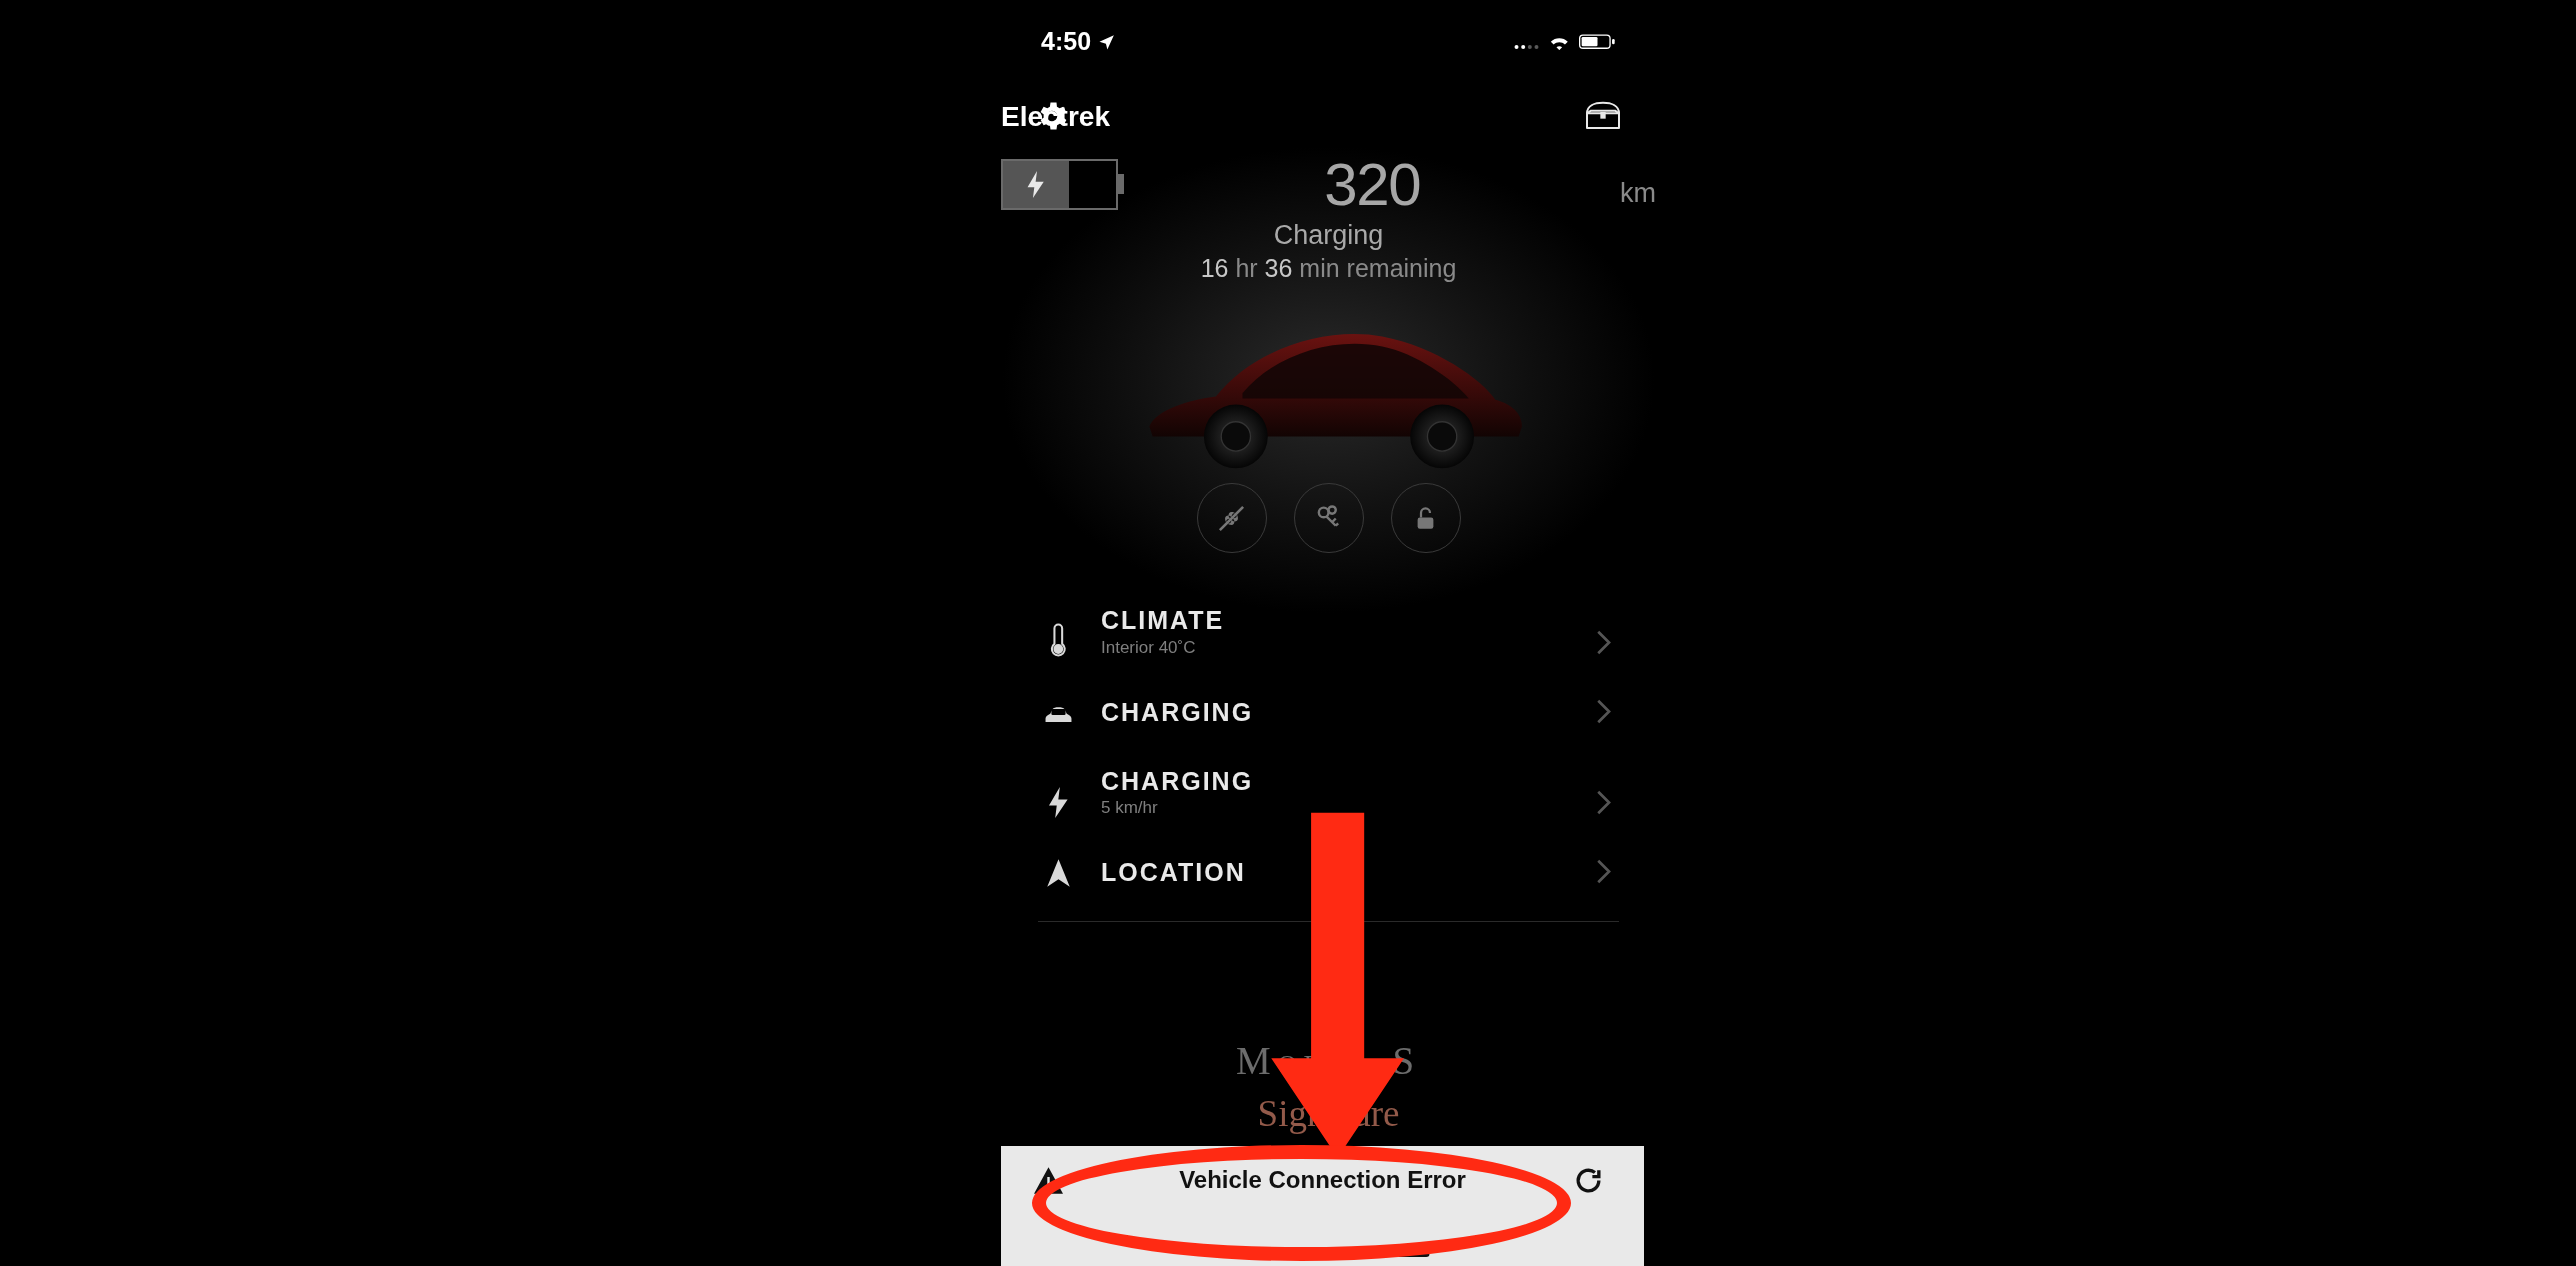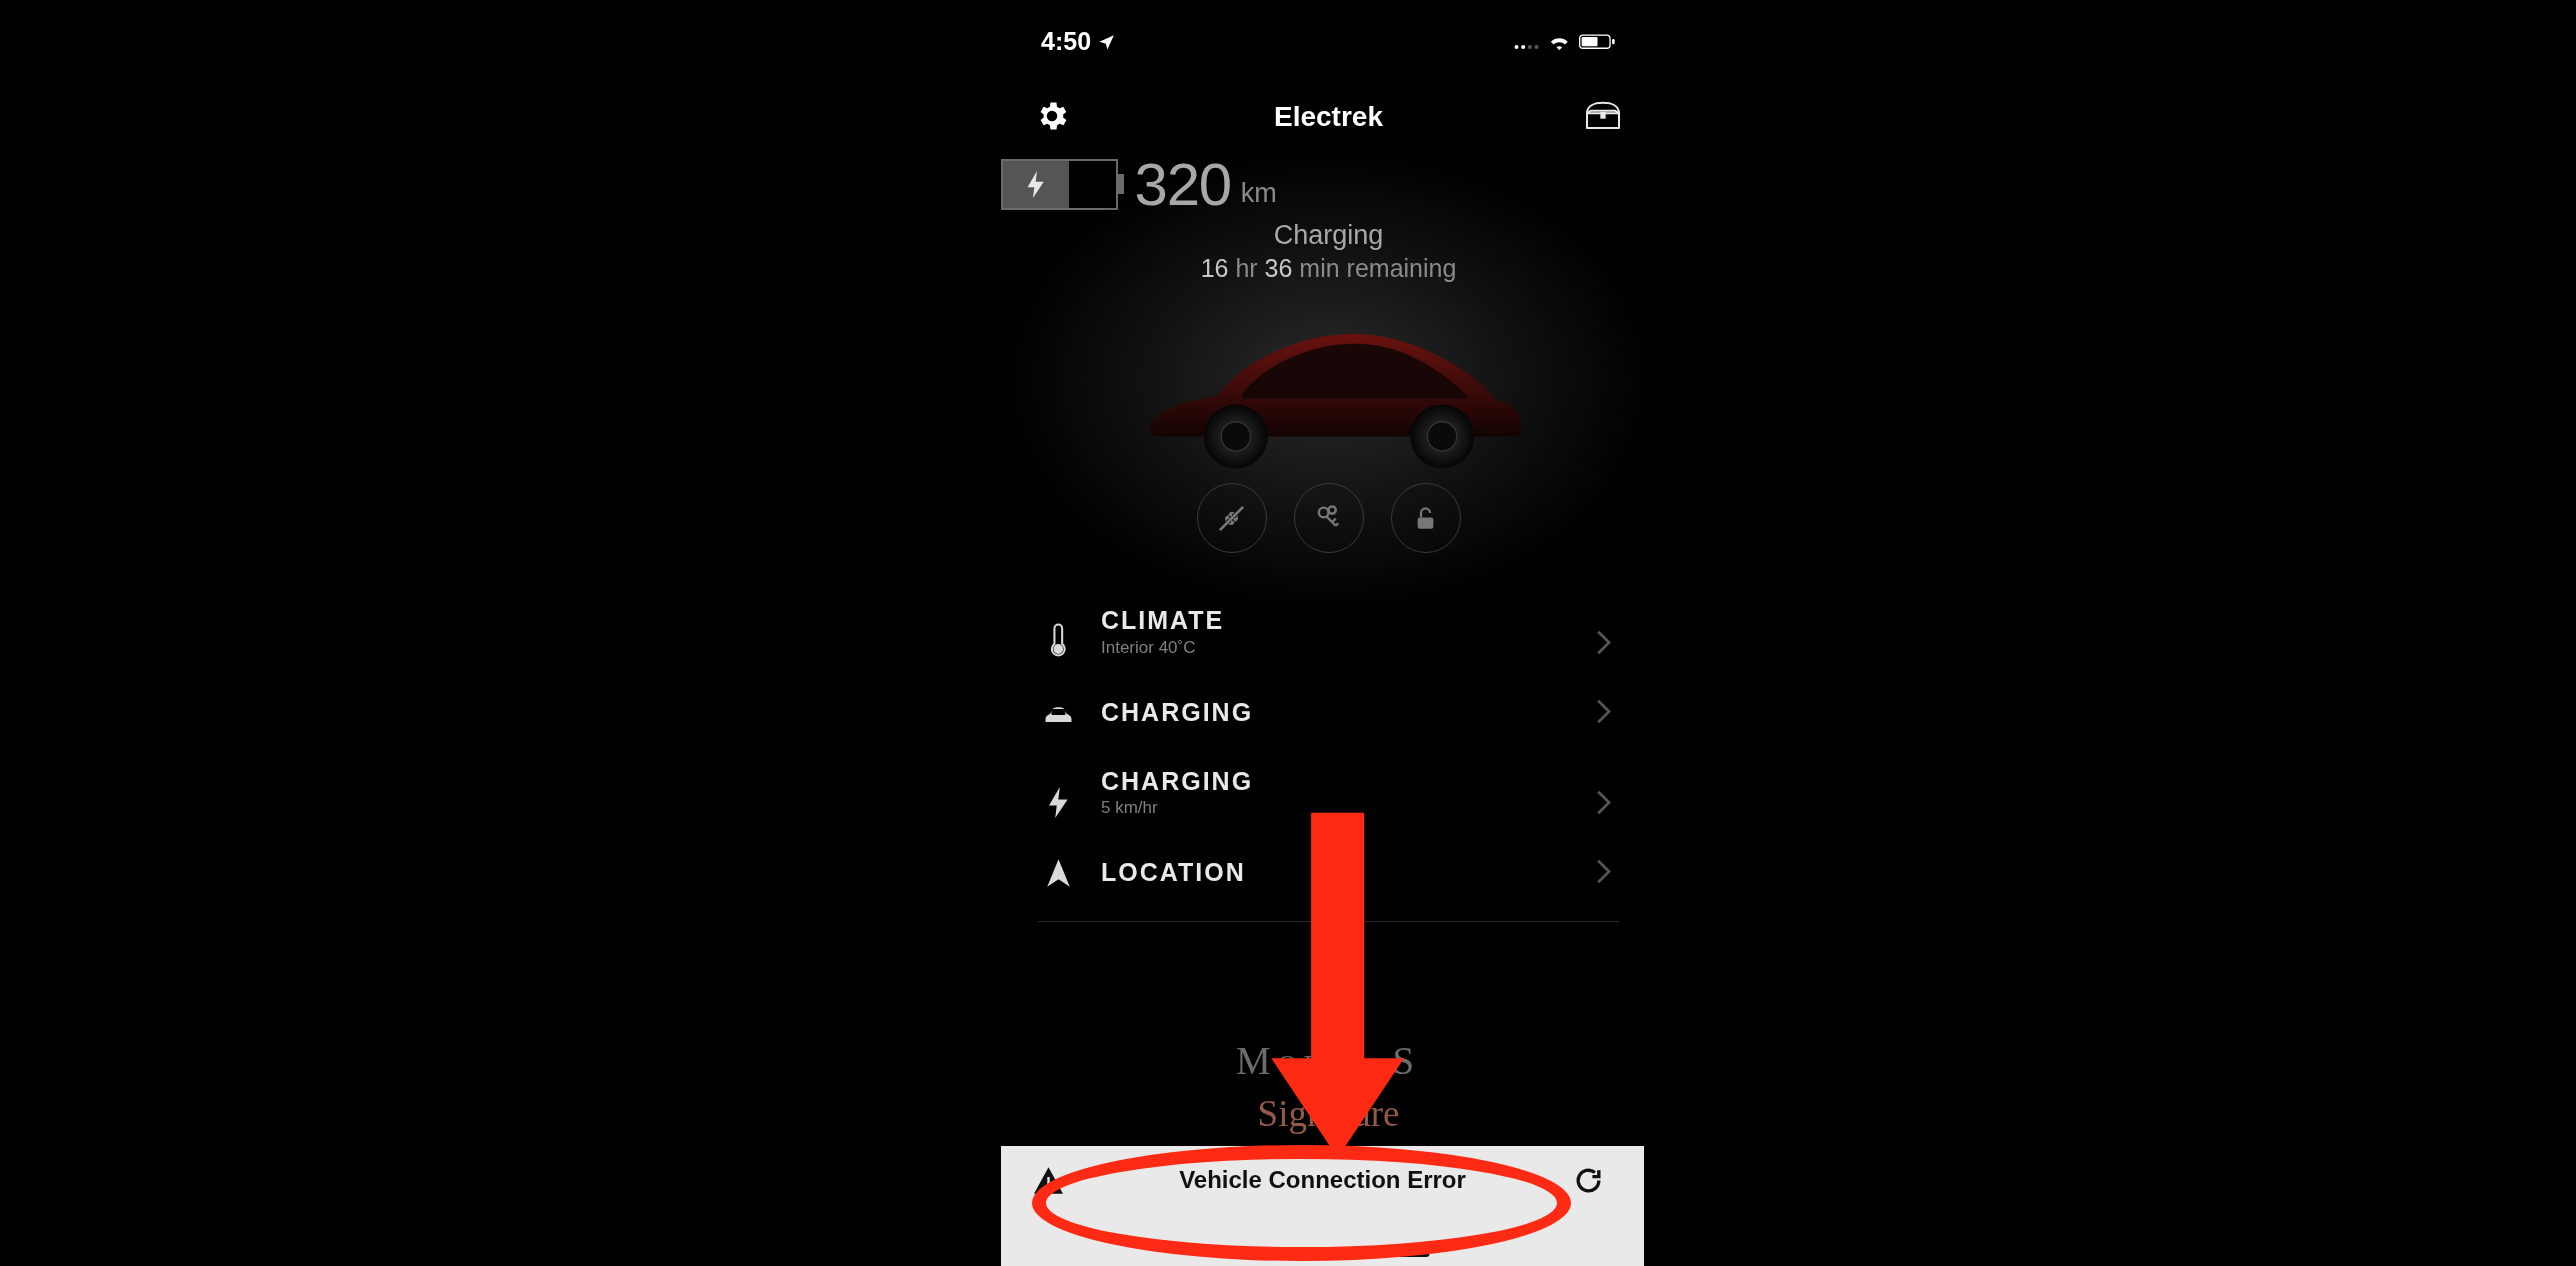--- a/index.html
+++ b/index.html
@@ -30,29 +30,29 @@
     padding:0 40px;
     font-size:25px;font-weight:600;color:#fff;
   }
   .sb-left{display:flex;align-items:center;gap:6.7px}
   .sb-right{display:flex;align-items:center;gap:8px}
   .sb-right svg{display:block}
   
   .header{
     position:absolute;top:87px;left:0;right:0;
     height:60px;
-    display:flex;align-items:center;justify-content:center;
+    display:flex;align-items:center;justify-content:flex-start;
   }
   .header .title{font-size:28px;font-weight:700;color:#fff;}
   .hdr-left{position:absolute;left:33px;top:50%;transform:translateY(-50%);}
   .hdr-right{position:absolute;right:33px;top:50%;transform:translateY(-50%);}
   
   .range{
     position:absolute;top:150px;left:0;right:0;
-    display:flex;align-items:center;justify-content:flex-start;gap:16.6px;
+    display:flex;align-items:center;justify-content:space-between;gap:16.6px;
   }
   .battery-box{
     width:113px;height:47px;border:2px solid #6a6a6a;position:relative;
     display:flex;align-items:center;justify-content:flex-start;
   }
   .battery-box::after{
     content:"";position:absolute;right:-8px;top:13.3px;width:6px;height:20px;background:#6a6a6a;
   }
   .battery-fill{
     height:100%;width:58%;background:#555;position:relative;

